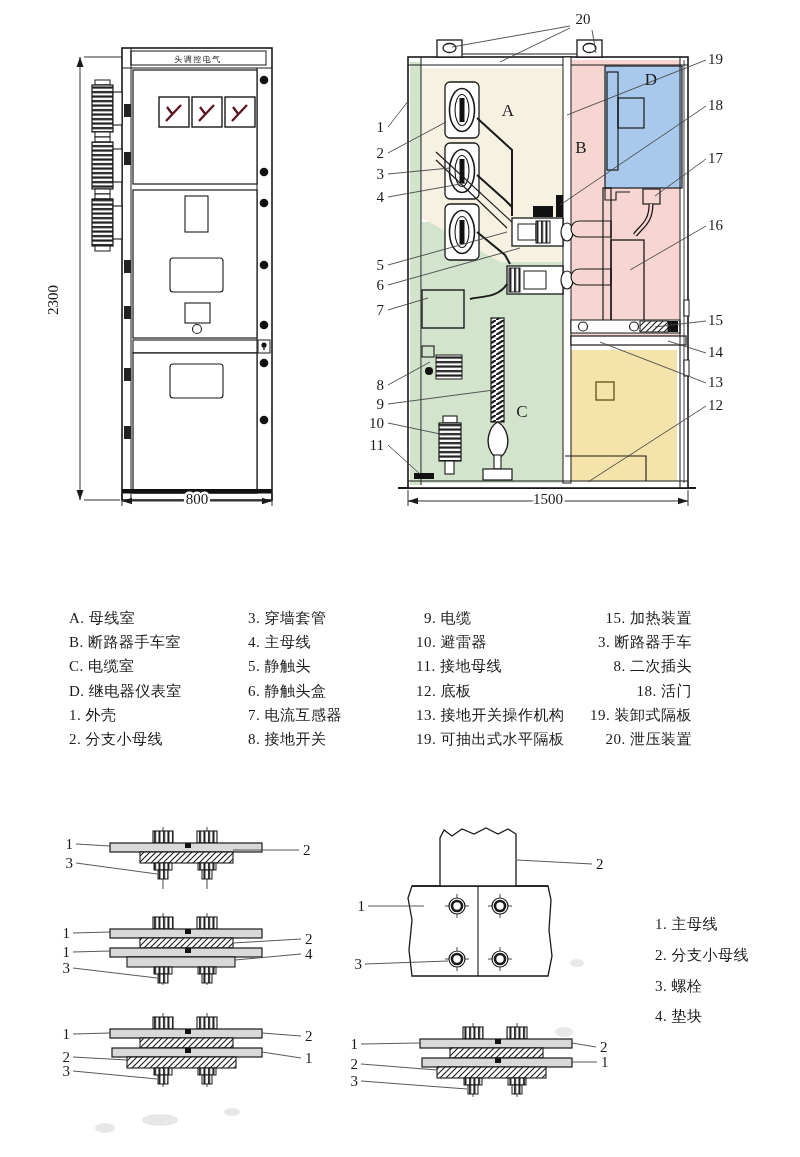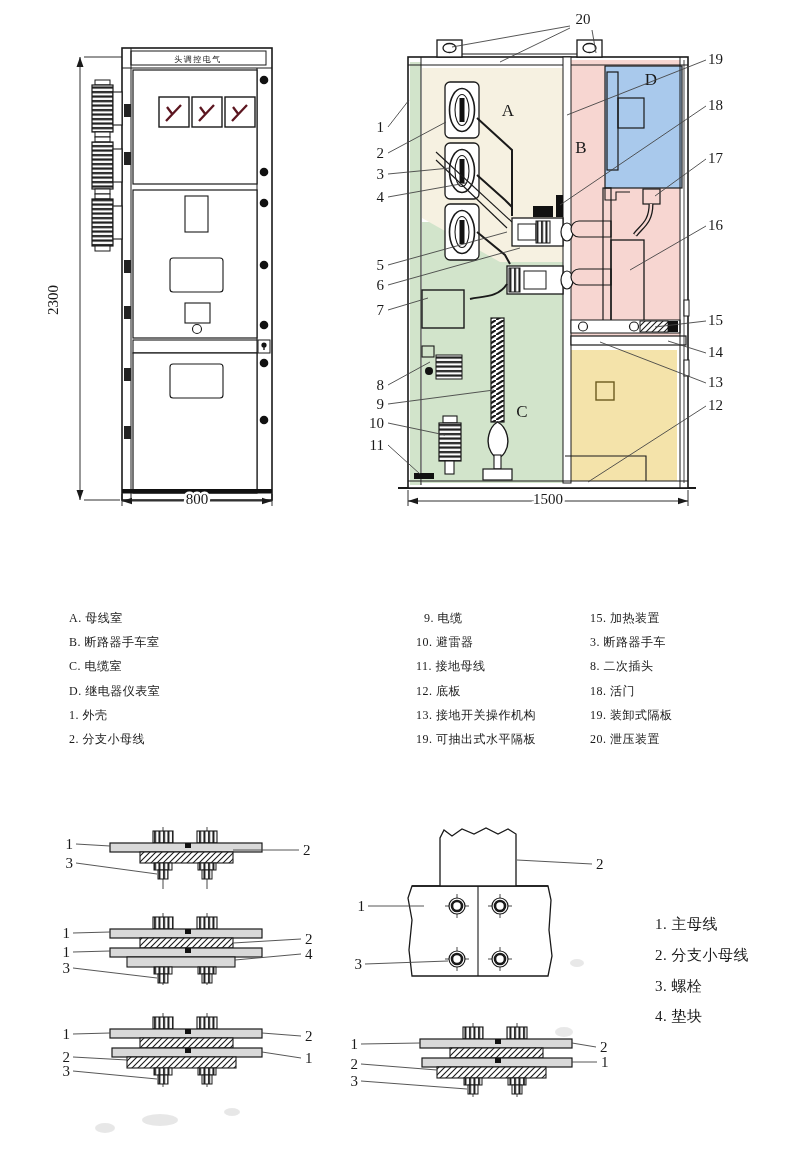--- a/index.html
+++ b/index.html
@@ -1,21 +1,21 @@
 <!DOCTYPE html>
 <html><head>
 <meta charset="utf-8">
 <style>
   html,body{margin:0;padding:0;background:#ffffff;}
   .page{position:relative;width:800px;height:1157px;background:#ffffff;overflow:hidden;
         font-family:"Liberation Serif","DejaVu Serif",serif;color:#1a1a1a;}
   .page svg{position:absolute;left:0;top:0;}
-  .legend2{position:absolute;top:606px;left:0;width:696px;height:145px;font-size:12px;}
+  .legend2{position:absolute;top:606px;left:0;width:696px;height:145px;font-size:15px;}
   .lcol{position:absolute;top:0;}
-  .lc1{left:69px;}  .lc2{left:248px;}  .lc3{left:416px;}  .lc4{left:590px;}
+  .lc1{left:69px;}  .lc2{left:248px;}  .lc3{left:416px;}  .lc4{left:590px;text-align:right;}
   .litem{line-height:24.2px;white-space:nowrap;letter-spacing:0.5px;}
   .lc3 .litem:first-child{padding-left:8px;}
   .caption{position:absolute;font-weight:bold;font-size:18px;letter-spacing:0.5px;white-space:nowrap;}
   .cap2{top:745px;left:215px;}
   .cap3{top:1116px;left:267px;}
   .legend3{position:absolute;top:897px;left:655px;font-size:15px;margin-top:12px;}
   .l3item{line-height:30.8px;white-space:nowrap;letter-spacing:0.5px;}
 </style>
 </head>
 <body>
@@ -492,20 +492,28 @@
 
   <div class="legend2">
     <div class="lcol lc1">
       <div class="litem">A. 母线室</div>
       <div class="litem">B. 断路器手车室</div>
       <div class="litem">C. 电缆室</div>
       <div class="litem">D. 继电器仪表室</div>
       <div class="litem">1. 外壳</div>
       <div class="litem">2. 分支小母线</div>
     </div>
+    <div class="lcol lc2">
+      <div class="litem">3. 穿墙套管</div>
+      <div class="litem">4. 主母线</div>
+      <div class="litem">5. 静触头</div>
+      <div class="litem">6. 静触头盒</div>
+      <div class="litem">7. 电流互感器</div>
+      <div class="litem">8. 接地开关</div>
+    </div>
     <div class="lcol lc3">
       <div class="litem">9. 电缆</div>
       <div class="litem">10. 避雷器</div>
       <div class="litem">11. 接地母线</div>
       <div class="litem">12. 底板</div>
       <div class="litem">13. 接地开关操作机构</div>
       <div class="litem">19. 可抽出式水平隔板</div>
     </div>
     <div class="lcol lc4">
       <div class="litem">15. 加热装置</div>

